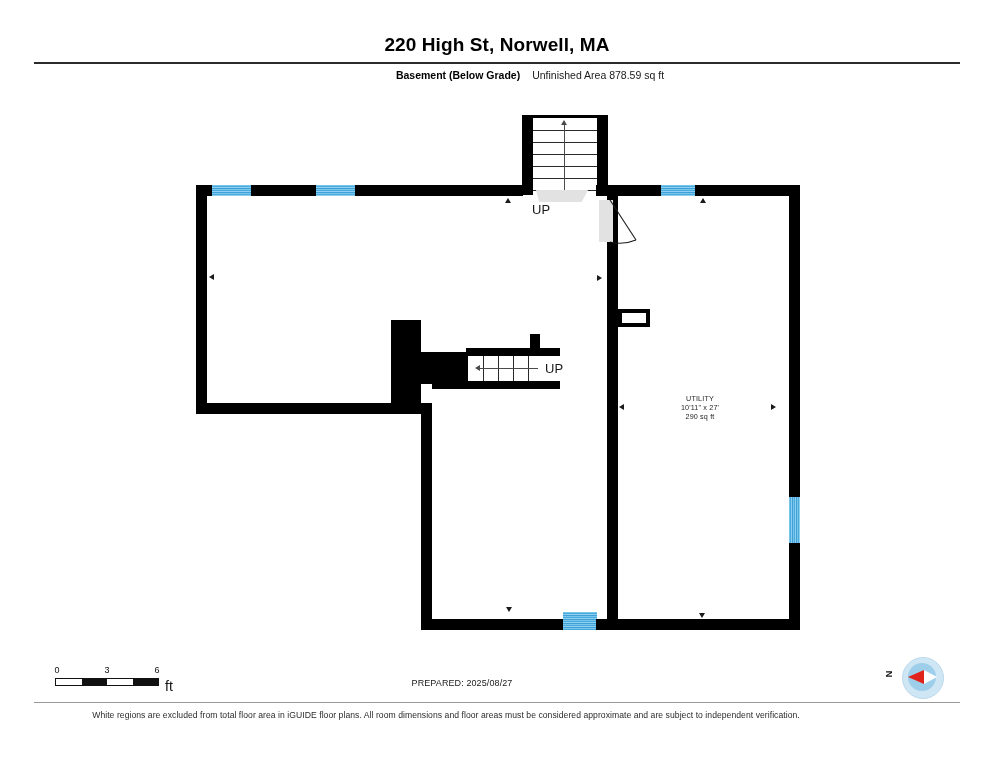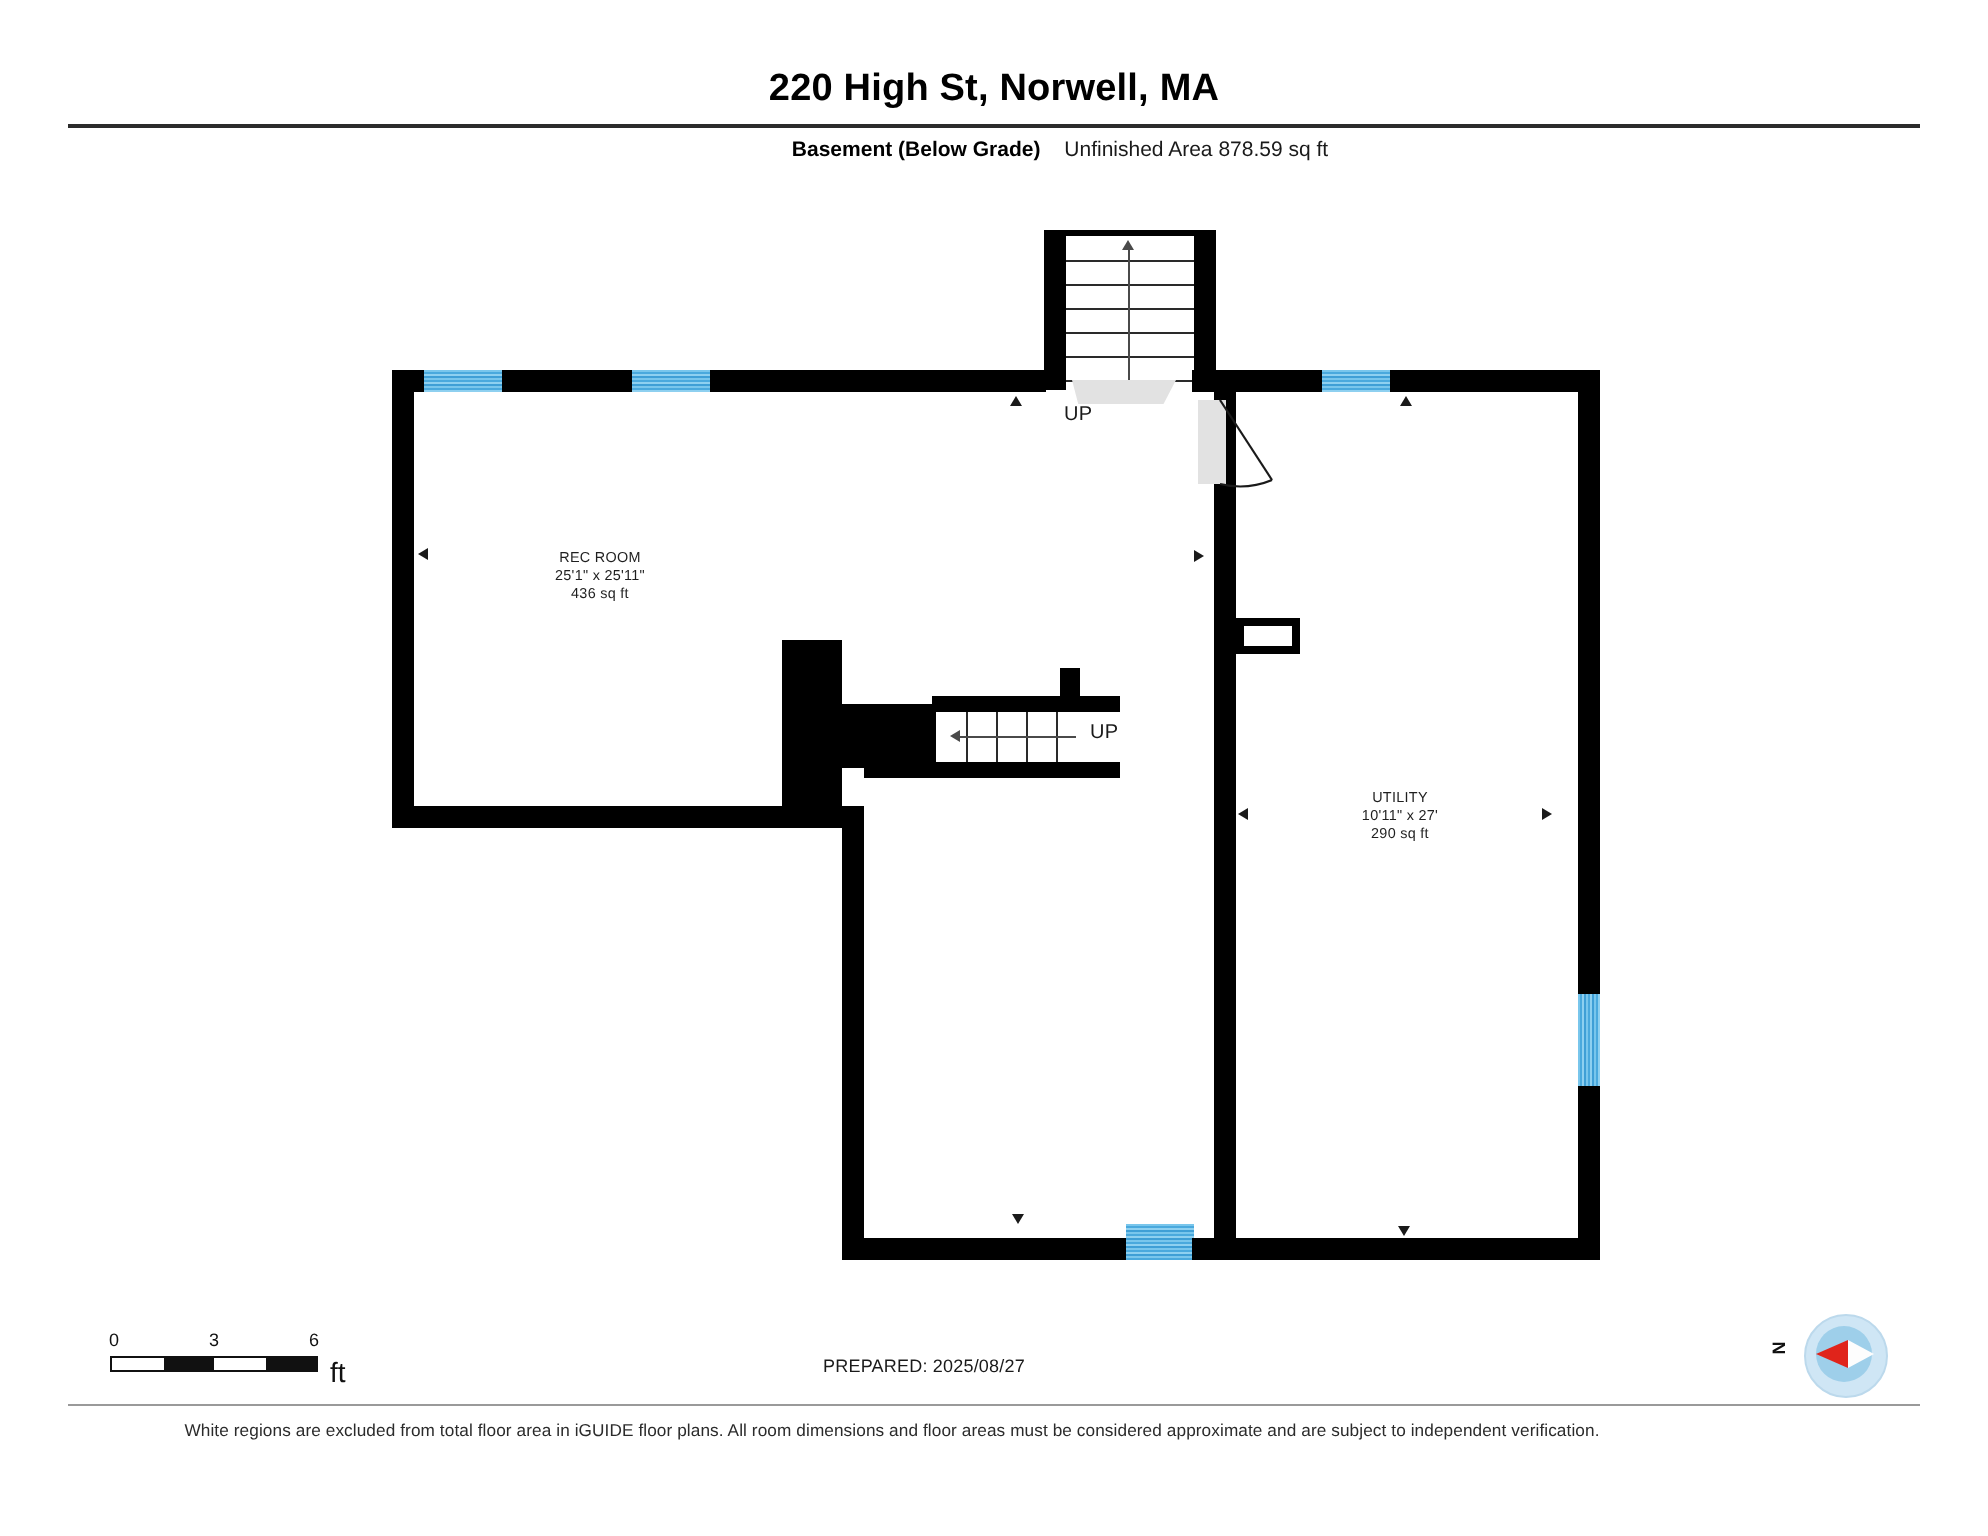--- a/index.html
+++ b/index.html
@@ -120,21 +120,21 @@
   .tread {
     position: absolute;
     background: #2a2a2a;
   }
   .stair-arrow {
     position: absolute;
     background: #4a4a4a;
   }
   .up-label {
     position: absolute;
-    font-size: 10px;
+    font-size: 13px;
     color: #1a1a1a;
     letter-spacing: 0.2px;
   }
 
   
   .landing {
     position: absolute;
     background: #e2e2e2;
   }
   .door-arc {
@@ -372,25 +372,20 @@
   <div class="wall" style="left:530px; top:334px; width:10px; height:14px;"></div>
 
   <div class="stair-box" style="left:468px; top:356px; width:74px; height:25px;"></div>
   <div class="tread" style="left:483px; top:356px; width:1px; height:25px;"></div>
   <div class="tread" style="left:498px; top:356px; width:1px; height:25px;"></div>
   <div class="tread" style="left:513px; top:356px; width:1px; height:25px;"></div>
   <div class="tread" style="left:528px; top:356px; width:1px; height:25px;"></div>
   <div class="stair-arrow" style="left:480px; top:368px; width:58px; height:1px;"></div>
   <div class="marker left" style="left:475px; top:365px; border-right-color:#4a4a4a;"></div>
 
-  <div class="room-label" style="left:240px; top:274px; width:120px;">
-    <div>REC ROOM</div>
-    <div>25'1" x 25'11"</div>
-    <div>436 sq ft</div>
-  </div>
 
   <div class="room-label" style="left:645px; top:394px; width:110px;">
     <div>UTILITY</div>
     <div>10'11" x 27'</div>
     <div>290 sq ft</div>
   </div>
 
   <div class="up-label" style="left:532px; top:202px;">UP</div>
   <div class="up-label" style="left:545px; top:361px;">UP</div>
 

